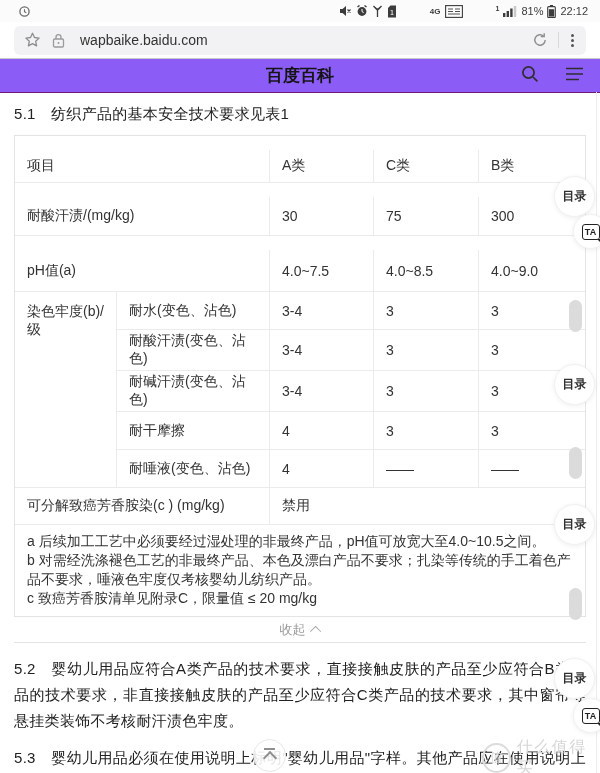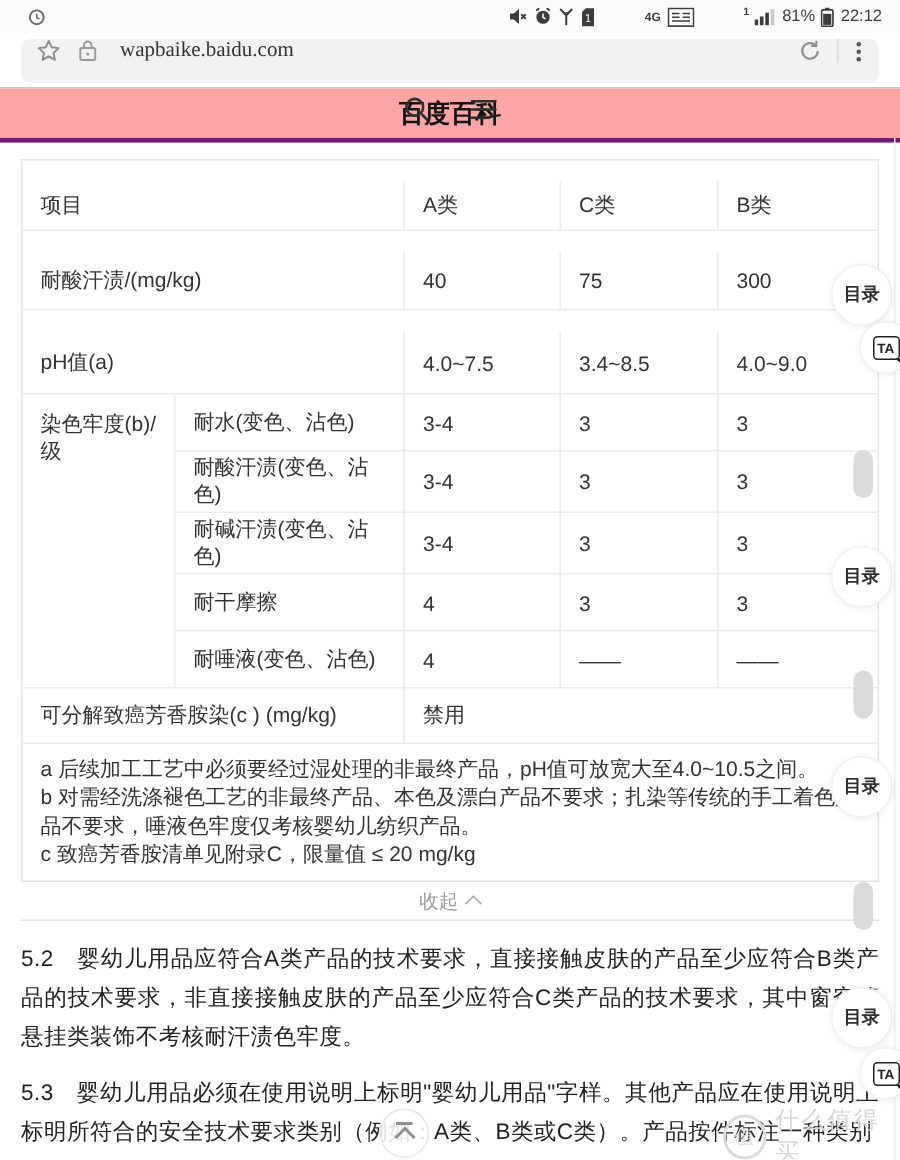--- a/index.html
+++ b/index.html
@@ -12,30 +12,30 @@
   
   .statusbar{height:22px;display:flex;align-items:center;background:#fbfbfb;color:#3c3c3c;font-size:11px;padding:0 8px;}
   .sb-left{margin-left:10px;display:flex;align-items:center;}
   .sb-spacer{flex:1;}
   .sb-right{display:flex;align-items:center;gap:4px;margin-right:4px;}
   .sb-right svg{display:block;}
   .sb-txt{font-size:11px;color:#3c3c3c;}
   .sb-small{font-size:8px;font-weight:bold;margin-left:29px;}
   
   .urlrow{height:36px;display:flex;align-items:center;padding:0 14px;background:#fff;border-bottom:1px solid #c9c9c9;}
-  .urlpill{flex:1;height:29px;background:#f2f2f4;border-radius:6px;display:flex;align-items:flex-start;padding:0 10px;font-family:Liberation Serif, serif;}
+  .urlpill{flex:1;height:29px;background:#f2f2f4;border-radius:6px;display:flex;align-items:center;padding:0 10px;}
   .urlpill svg{display:block;}
   .pill-icon{margin-right:11px;display:flex;align-items:center;}
   .url-text{flex:1;color:#333;font-size:14px;margin-left:4px;}
   .pill-right{display:flex;align-items:center;gap:10px;}
   .pill-div{width:1px;height:16px;background:#d8d8d8;}
   .dots{display:flex;flex-direction:column;gap:2px;padding:2px;}
   .dots i{width:3px;height:3px;border-radius:50%;background:#555;}
   
-  .siteheader{height:33px;display:flex;align-items:center;justify-content:center;border-bottom:3px solid #701a75;padding:0 16px;position:relative;background:#fca5a5;}
+  .siteheader{height:33px;display:flex;align-items:center;justify-content:flex-end;border-bottom:1px solid #701a75;padding:0 16px;position:relative;background:#8b5cf6;}
   .site-title{position:absolute;left:0;right:0;text-align:center;font-size:17px;font-weight:bold;color:#151515;pointer-events:none;}
   .sh-icons{display:flex;align-items:center;gap:26px;z-index:1;}
   
   .article{padding:0 14px;}
   .h51{font-size:15px;color:#222;margin-top:12px;letter-spacing:.3px;}
   .tbl{margin-top:11px;border:1px solid #e4e4e4;font-size:14px;color:#333;}
   .tr{display:grid;grid-template-columns:254px 104px 105px 1fr;border-bottom:1px solid #ebebeb;min-height:38px;align-items:center;margin-top:14px;}
   .tr.head{min-height:32px;}
   .td{padding:2px 12px;}
   .td+.td{border-left:1px solid #ebebeb;align-self:stretch;display:flex;align-items:center;}
@@ -175,41 +175,42 @@
     <span>
       <svg width="19" height="14" viewBox="0 0 19 14">
           <path d="M1 1.5h17M1 7h17M1 12.5h13" stroke="#2e2e2e" stroke-width="1.7"></path>
         </svg>
     </span>
   </div>
 </div>
 
 <div class="article">
 
+  <div class="h51">5.1　纺织产品的基本安全技术要求见表1</div>
 
   <div class="tbl">
 
     <div class="tr head">
       <div class="td">项目</div>
       <div class="td">A类</div>
       <div class="td">C类</div>
       <div class="td">B类</div>
     </div>
 
     <div class="tr">
       <div class="td">耐酸汗渍/(mg/kg)</div>
-      <div class="td">40</div>
+      <div class="td">30</div>
       <div class="td">75</div>
       <div class="td">300</div>
     </div>
 
     <div class="tr" style="min-height:41px;">
       <div class="td">pH值(a)</div>
       <div class="td">4.0~7.5</div>
-      <div class="td">3.4~8.5</div>
+      <div class="td">4.0~8.5</div>
       <div class="td">4.0~9.0</div>
     </div>
 
     <div class="group">
       <div class="group-label">染色牢度(b)/级</div>
       <div class="sub">
         <div class="str">
           <div class="td">耐水(变色、沾色)</div>
           <div class="td">3-4</div>
           <div class="td">3</div>

